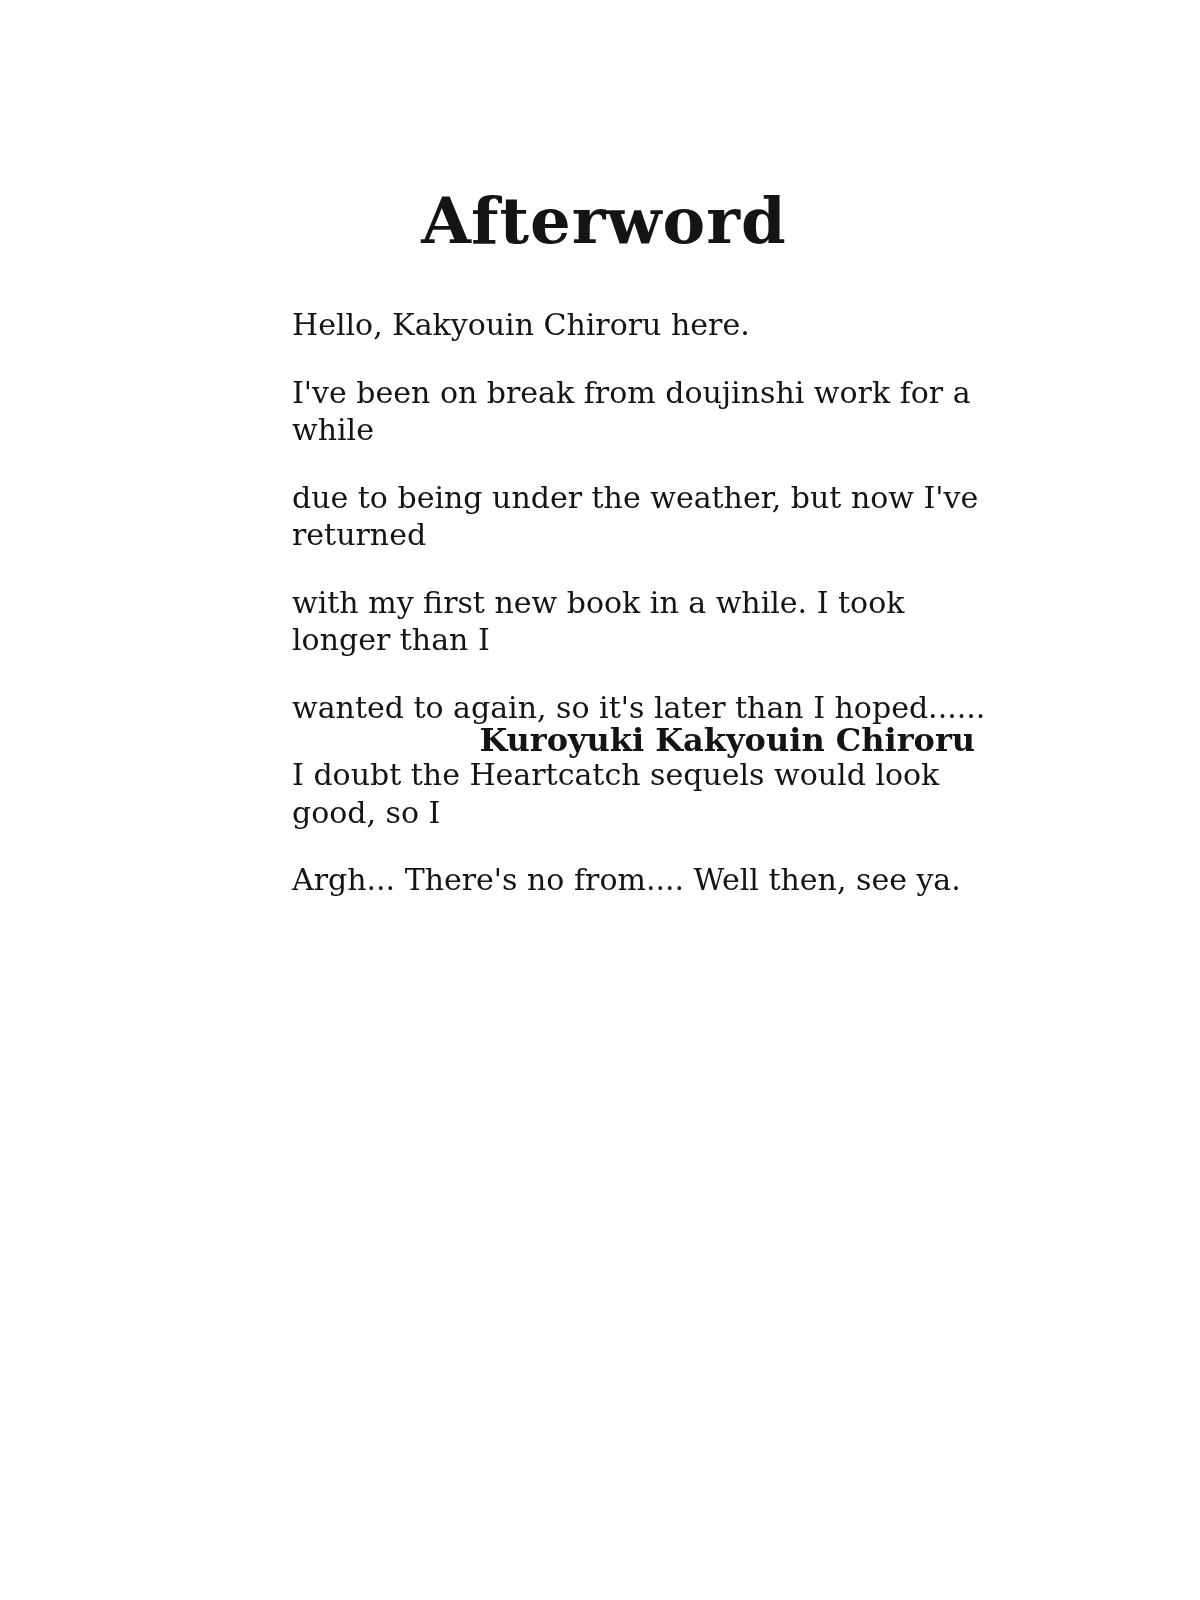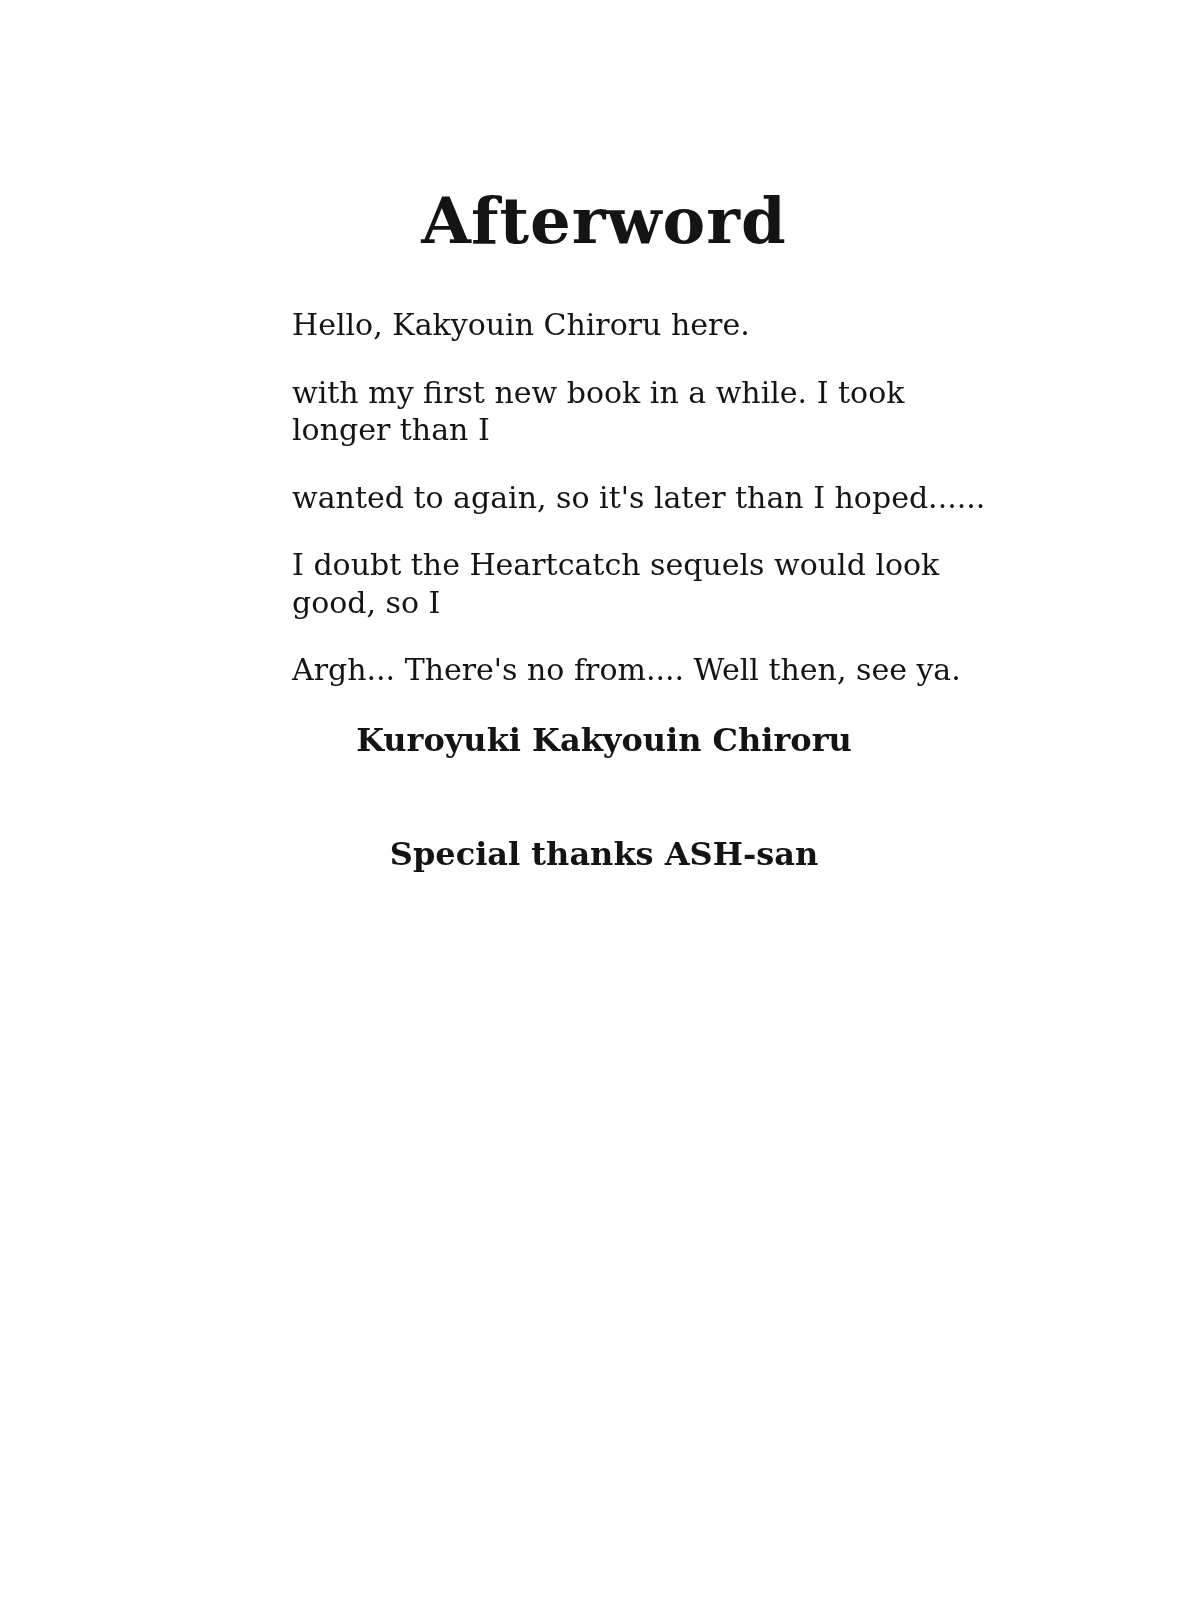--- a/index.html
+++ b/index.html
@@ -46,43 +46,44 @@
     left: 0;
     width: 100%;
     font-size: 30px;
     line-height: 37.5px;
     color: var(--ink);
     margin-left: 44px;
   }
   .sig-line {
     position: absolute;
     right: 0;
-    text-align: center;
+    text-align: right;
     font-size: 32px;
     font-weight: 700;
     color: var(--ink);
     width: 100%;
   }
   .signature { top: 676px; }
   .credits   { top: 790px; }
 </style>
 </head>
 <body>
 
 <div class="page">
   <div class="content-col">
 
     <h1 class="title">Afterword</h1>
 
     <div class="body-text">
       <div class="text-line">Hello, Kakyouin Chiroru here.</div>
+      <div class="text-line">I've been on break from doujinshi work for a while</div>
+      <div class="text-line">due to being under the weather, but now I've returned</div>
       <div class="text-line">with my first new book in a while. I took longer than I</div>
       <div class="text-line">wanted to again, so it's later than I hoped......</div>
       <div class="text-line">I doubt the Heartcatch sequels would look good, so I</div>
       <div class="text-line">Argh... There's no from.... Well then, see ya.</div>
     </div>
 
     <div class="sig-line signature">Kuroyuki Kakyouin Chiroru</div>
 
-    <div class="sig-line credits">Special thanks ASH-san</div>
 
   </div>
 </div>
 
 </body></html>

